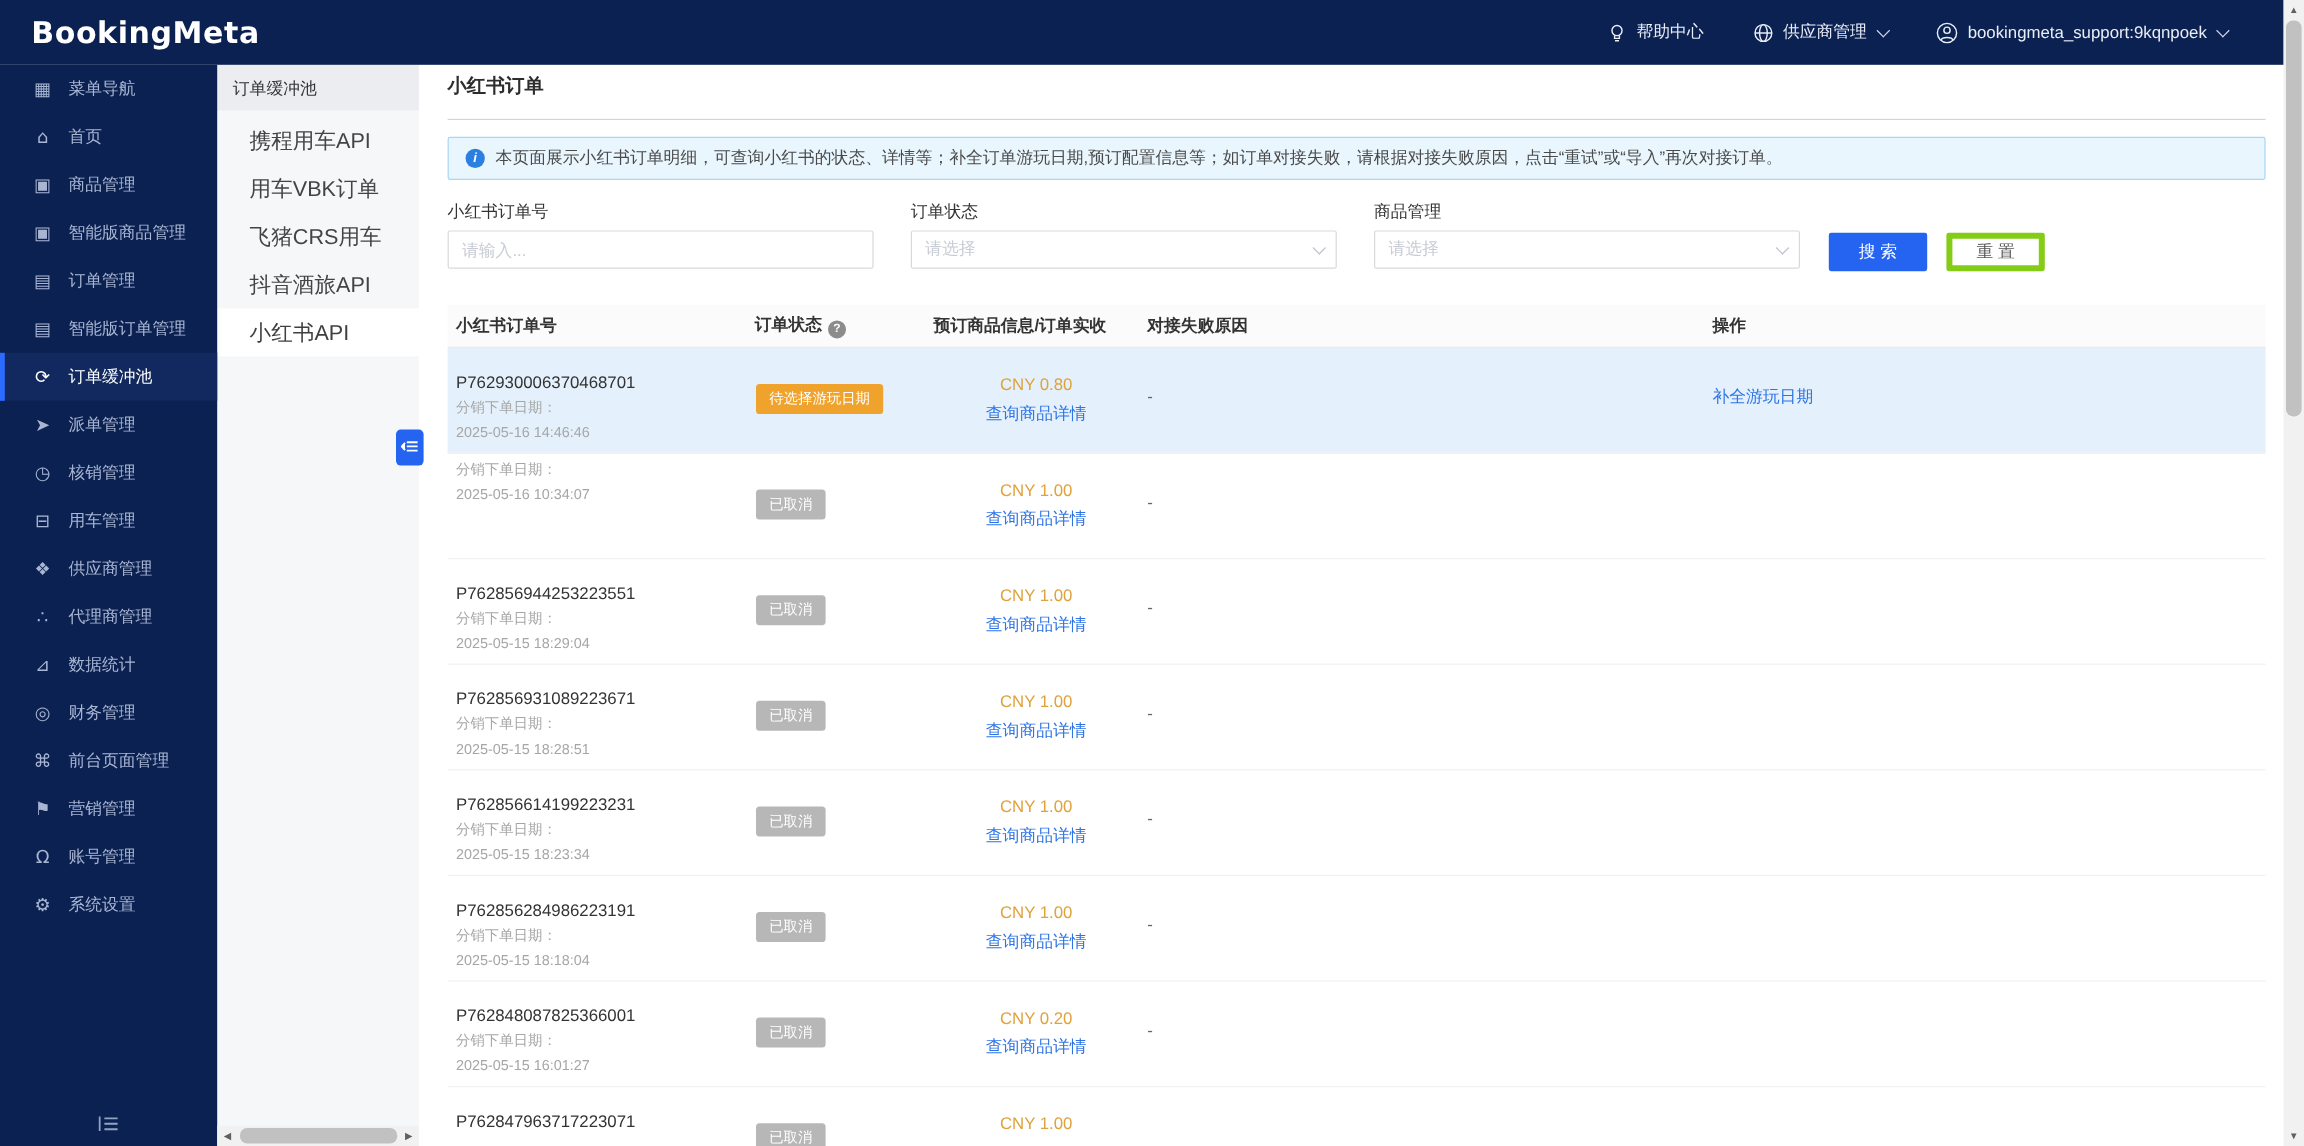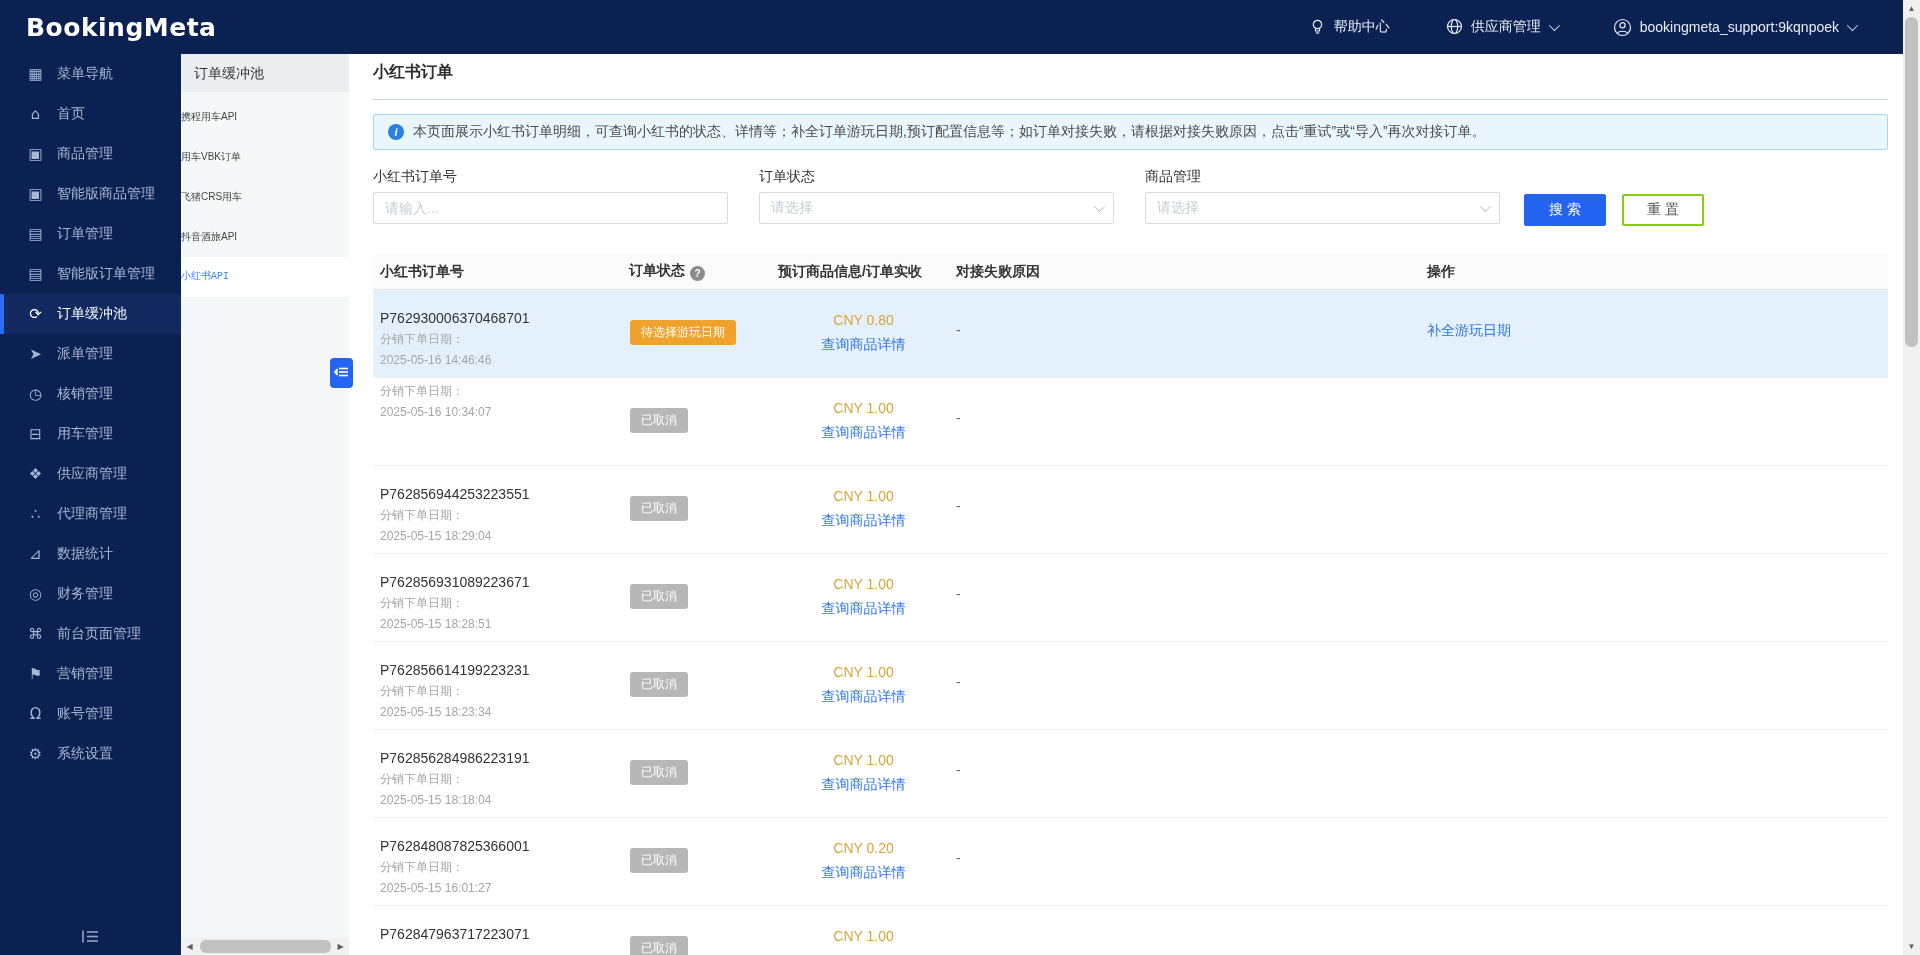--- a/index.html
+++ b/index.html
@@ -2,39 +2,39 @@
 <html><head>
 <meta charset="utf-8">
 <style>
   * { margin:0; padding:0; box-sizing:border-box; }
   html,body { width:1920px; height:955px; overflow:hidden; }
   body { position:relative; background:#fff; font-family:"Liberation Sans","DejaVu Sans",sans-serif; font-size:14px; color:#333; }
 
   
   .navbar { position:absolute; left:0; top:0; width:1903px; height:54px; background:#0b2151; display:flex; align-items:center; z-index:5; }
   .logo { margin-left:26px; color:#fff; font-size:25px; font-weight:bold; letter-spacing:.5px; font-family:"DejaVu Sans",sans-serif; }
-  .nav-right { margin-left:auto; margin-right:48px; display:flex; align-items:flex-start; gap:56px; color:#e9edf6; font-size:14px; }
+  .nav-right { margin-left:auto; margin-right:48px; display:flex; align-items:center; gap:41px; color:#e9edf6; font-size:14px; }
   .nav-item { display:flex; align-items:center; gap:8px; cursor:pointer; }
   .nav-item svg { display:block; }
   .chev { width:8px; height:8px; border-right:1.5px solid #cfd6e6; border-bottom:1.5px solid #cfd6e6; transform:rotate(45deg) translateY(-2px); display:inline-block; }
 
   
   .sidebar { position:absolute; left:0; top:54px; width:181px; bottom:0; background:#0b2151; z-index:4; }
   .side-item { height:40px; display:flex; align-items:center; padding-left:27px; color:#a9b6d3; font-size:14px; cursor:pointer; position:relative; }
   .side-item .gi { width:17px; margin-right:13px; font-size:15px; text-align:center; font-family:"DejaVu Sans",sans-serif; }
   .side-item.active { background:#11295e; color:#fff; }
   .side-item.active::before { content:""; position:absolute; left:0; top:0; bottom:0; width:4px; background:#2c6bff; }
   .side-foot { position:absolute; bottom:8px; left:0; width:181px; display:flex; justify-content:center; color:#93a3c4; }
 
   
   .submenu { position:absolute; left:181px; top:54px; width:168px; bottom:17px; background:#f6f7f9; z-index:3; }
   .submenu-title { height:38px; line-height:38px; background:#ebedf0; padding-left:13px; color:#333; font-size:14px; }
   .submenu-list { margin-top:5px; }
-  .sub-item { height:40px; line-height:40px; color:#444; font-size:10px; cursor:pointer; }
-  .sub-item.active { background:#fff; color:#3b82f6;font-family:Liberation Mono, monospace; }
+  .sub-item { height:40px; line-height:40px; padding-left:27px; color:#444; font-size:18px; cursor:pointer; }
+  .sub-item.active { background:#fff; color:#404040; }
 
   
   .panel-toggle { position:absolute; left:330px; top:358px; width:23px; height:30px; background:#2464f0; border-radius:4px; display:flex; align-items:center; justify-content:center; z-index:6; cursor:pointer; }
 
   
   .main { position:absolute; left:349px; top:54px; right:17px; bottom:0; background:#fff; padding:0 15px 0 24px; overflow:hidden; }
   .page-title { margin-top:8px; font-size:16px; font-weight:600; color:#2d2d2d; }
   .title-divider { margin-top:16px; border-bottom:1px solid #ccd6e2; }
   .notice { margin-top:14px; height:36px; background:#e9f6fe; border:1px solid #a6d7f3; border-radius:2px; display:flex; align-items:center; padding-left:14px; color:#4a4a4a; font-size:14px; }
   .info-dot { width:16px; height:16px; border-radius:50%; background:#2b7fe0; color:#fff; font-size:11px; font-weight:bold; display:inline-flex; align-items:center; justify-content:center; margin-right:9px; flex:none; font-style:italic; }
@@ -43,21 +43,21 @@
   .fgroup { width:355px; margin-right:31px; }
   .fgroup label { display:block; font-size:14px; color:#333; }
   .fctl { margin-top:6px; height:32px; border:1px solid #d9d9d9; border-radius:2px; background:#fff; display:flex; align-items:center; padding:0 11px; }
   .fctl input { border:none; outline:none; width:100%; font-size:14px; font-family:inherit; color:#333; }
   .fctl input::placeholder { color:#c8ccd4; }
   .fctl .ph { color:#c8ccd4; font-size:14px; flex:1; }
   .sel-chev { width:8px; height:8px; border-right:1.5px solid #c0c4cc; border-bottom:1.5px solid #c0c4cc; transform:rotate(45deg) translateY(-2px); }
   .fbtns { display:flex; align-items:flex-end; margin-left:-7px; }
   .btn { height:32px; width:82px; border-radius:2px; font-size:14px; display:flex; align-items:center; justify-content:center; cursor:pointer; align-self:flex-end; margin-top:26px; }
   .btn-primary { background:#2464f0; color:#fff; border:1px solid #2464f0; }
-  .btn-plain { background:#fff; color:#555; border:2px solid #84cc16; margin-left:16px; }
+  .btn-plain { background:#fff; color:#555; border:5px solid #84cc16; margin-left:16px; }
 
   
   .table { margin-top:28px; }
   .thead,.trow { display:grid; grid-template-columns:249px 149px 178px 471px auto; }
   .thead { height:36px; background:#fbfbfb; border-bottom:1px solid #e9e9e9; align-items:center; font-weight:bold; color:#333; }
   .thead > div { padding-left:7px; }
   .help-dot { width:15px; height:15px; border-radius:50%; background:#8c8c8c; color:#fff; font-size:10px; font-weight:bold; display:inline-flex; align-items:center; justify-content:center; margin-left:5px; vertical-align:-2px; }
   .trow { height:88px; border-bottom:1px solid #f0f0f0; }
   .trow.highlight { background:#e4f1fc; }
   .c { padding-left:7px; }

